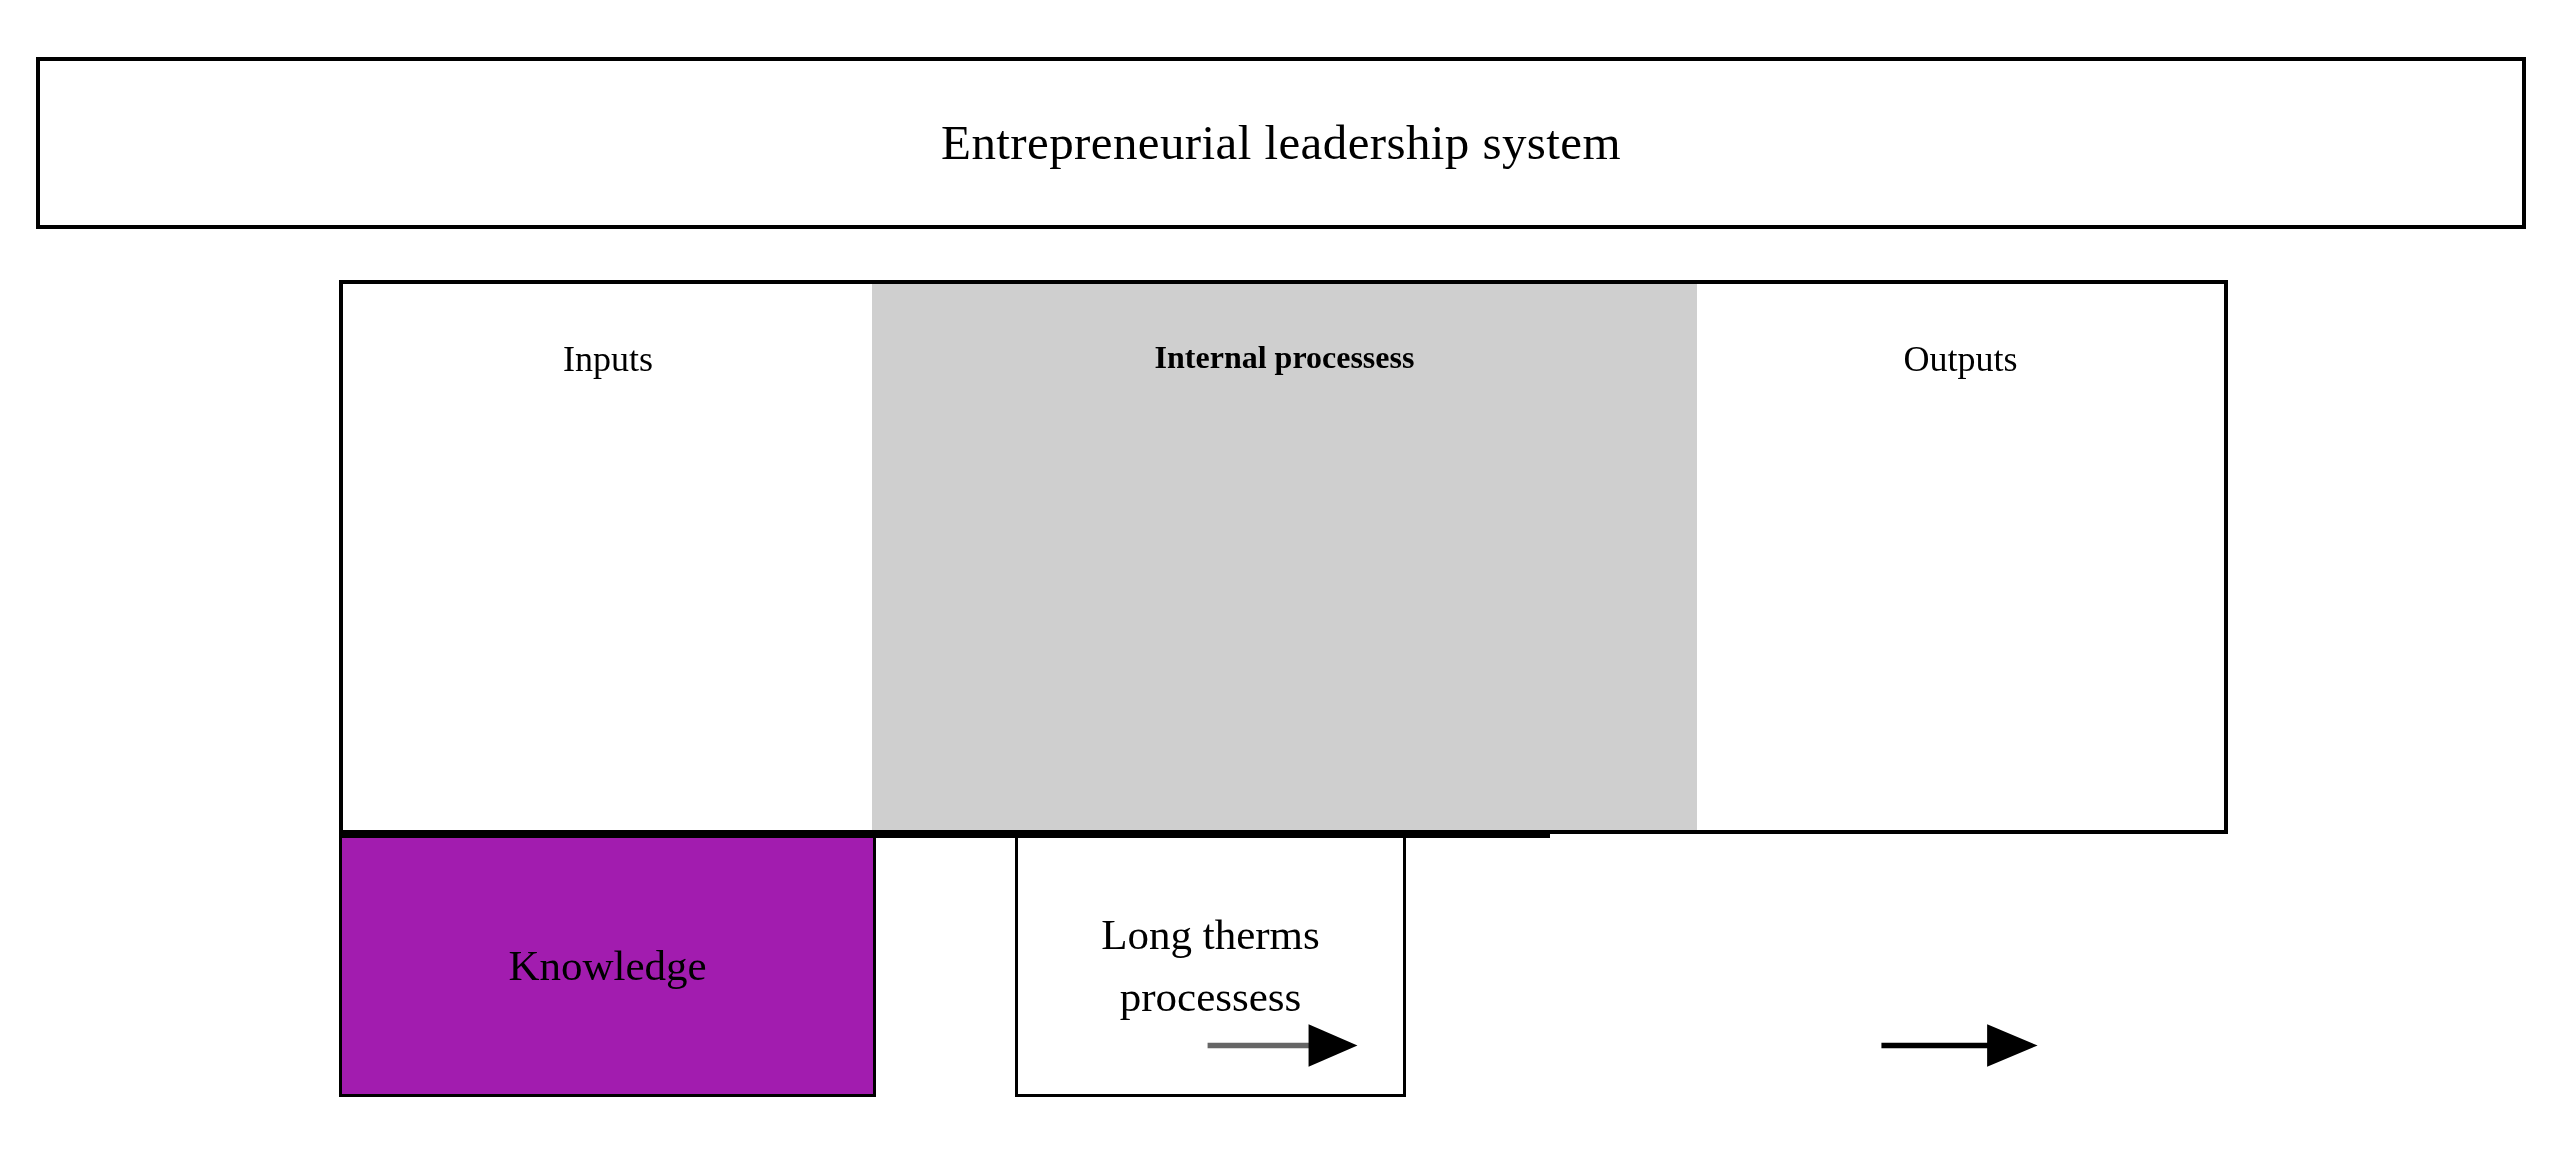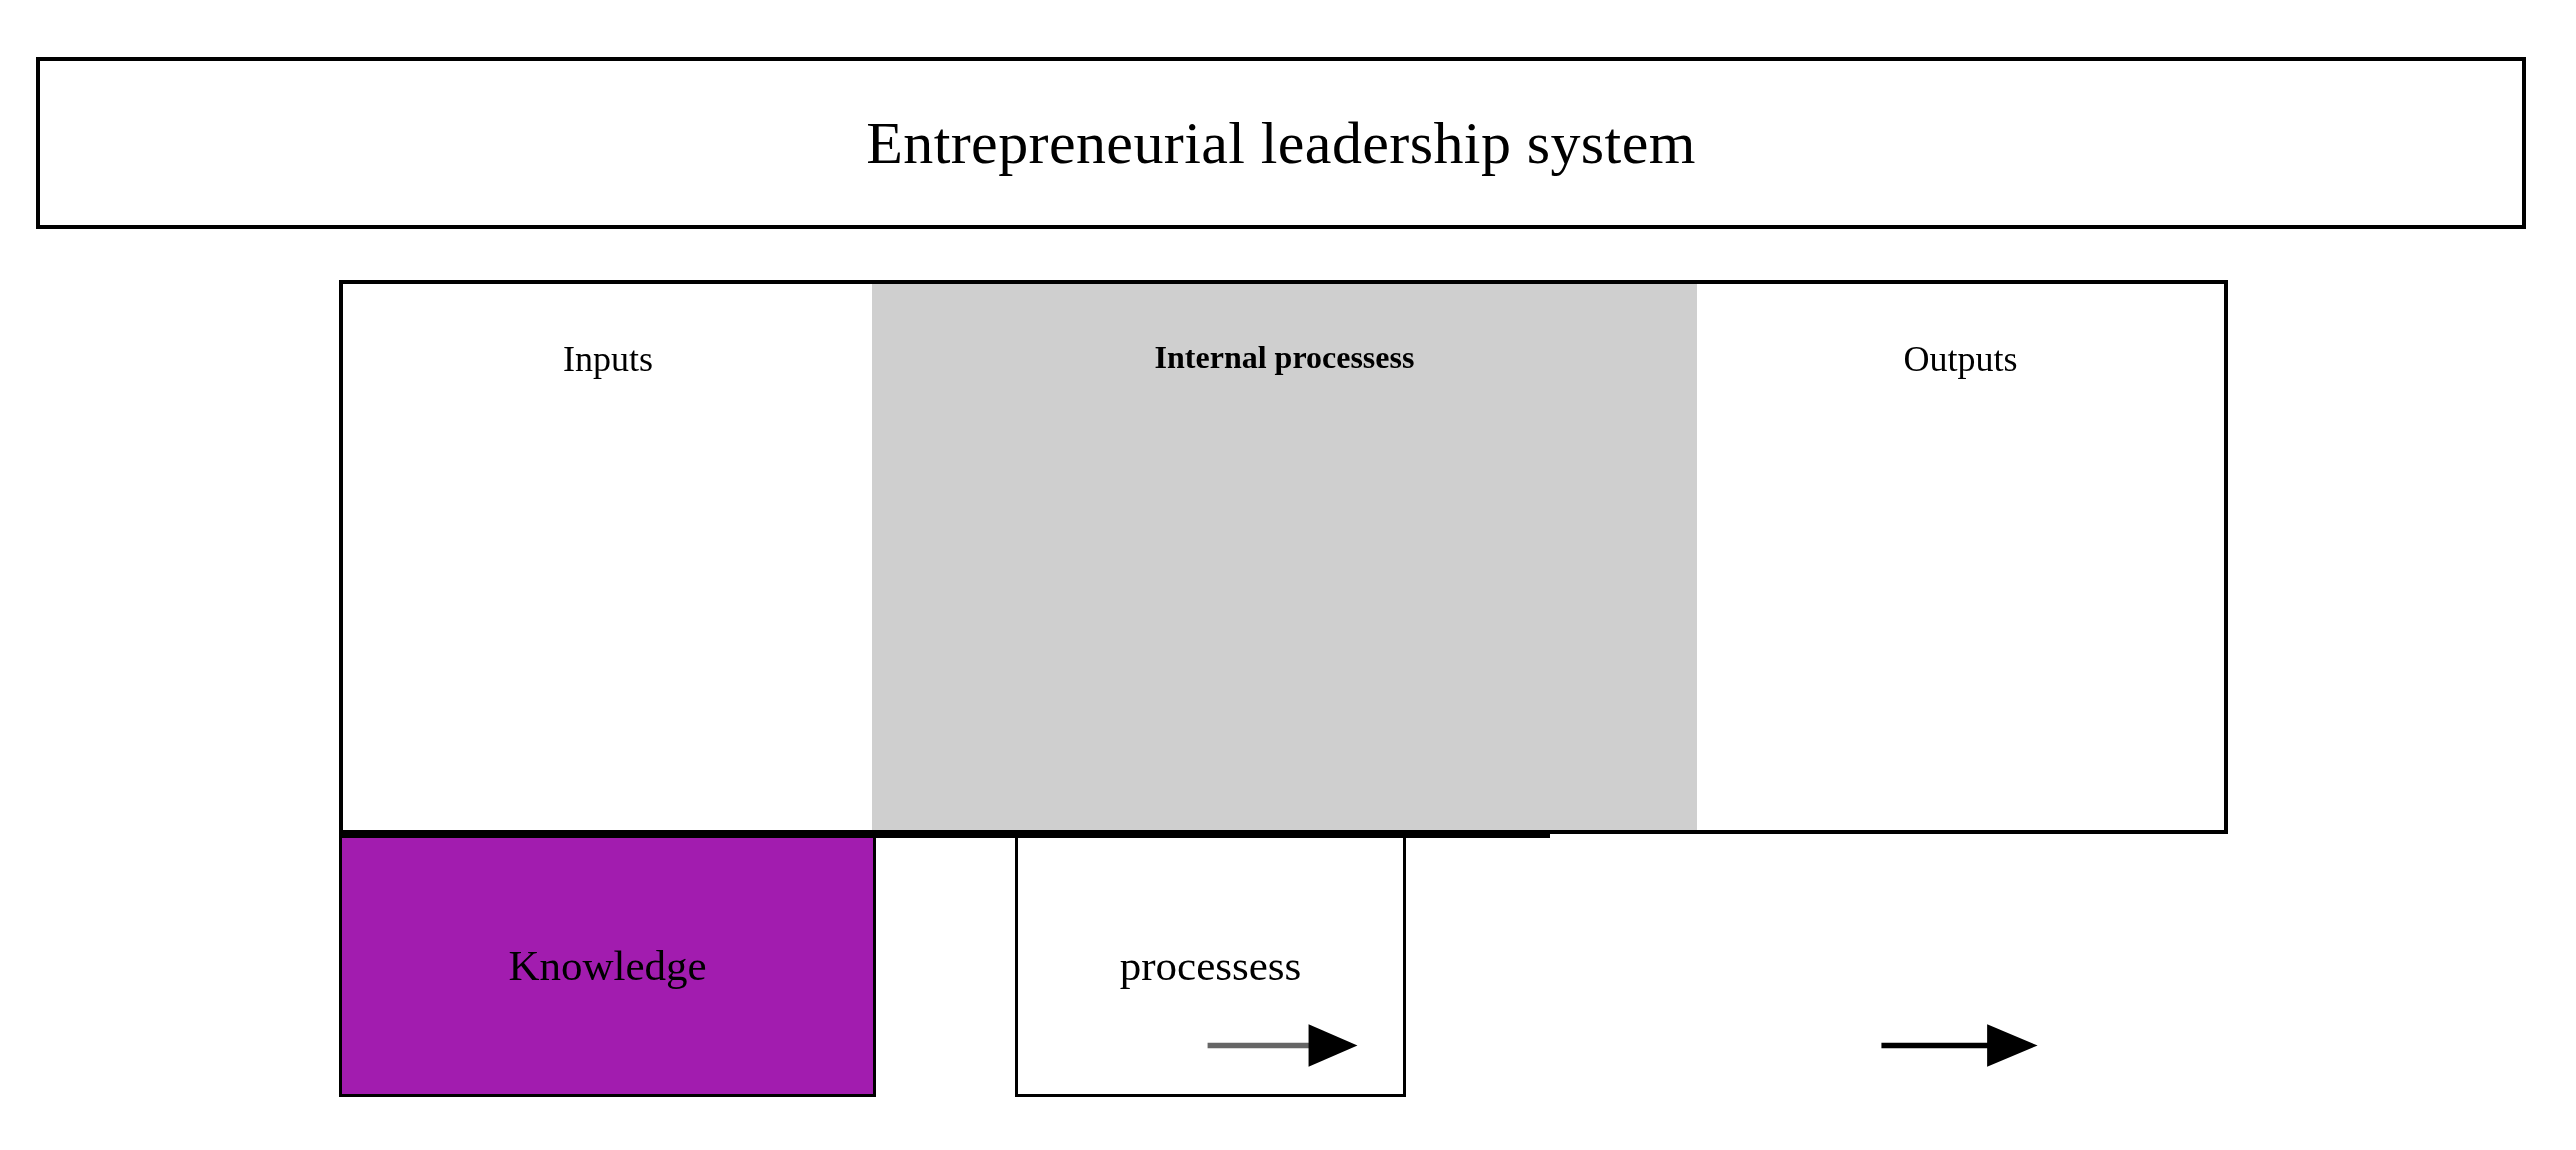--- a/index.html
+++ b/index.html
@@ -32,21 +32,21 @@
     width: 2490px;
     height: 172px;
     border: 4px solid #000000;
     box-sizing: border-box;
     background: #ffffff;
     display: flex;
     align-items: center;
     justify-content: center;
   }
   .title-text {
-    font-size: 60px;
+    font-size: 49px;
     line-height: 1.1;
     letter-spacing: 0.4px;
     white-space: nowrap;
     font-weight: normal;
   }
 
   
   .matrix {
     position: absolute;
     left: 339px;
@@ -203,20 +203,21 @@
 
     <div class="body-row">
 
       <div class="body-cell cell-knowledge">
         <span class="body-label">Knowledge</span>
       </div>
 
       <div class="body-cell cell-gap1"></div>
 
       <div class="body-cell cell-objectives">
+        <span class="body-label">Long therms</span>
         <span class="body-label">processess</span>
       </div>
 
       <div class="body-cell cell-gap2"></div>
 
 
       <div class="arrow arrow-1">
         <svg width="155" height="71" viewBox="0 0 195 90" aria-hidden="true">
           <line x1="0" y1="45" x2="140" y2="45" stroke="#666666" stroke-width="7"></line>
           <polygon points="128,18 190,45 128,72" fill="#000000"></polygon>

